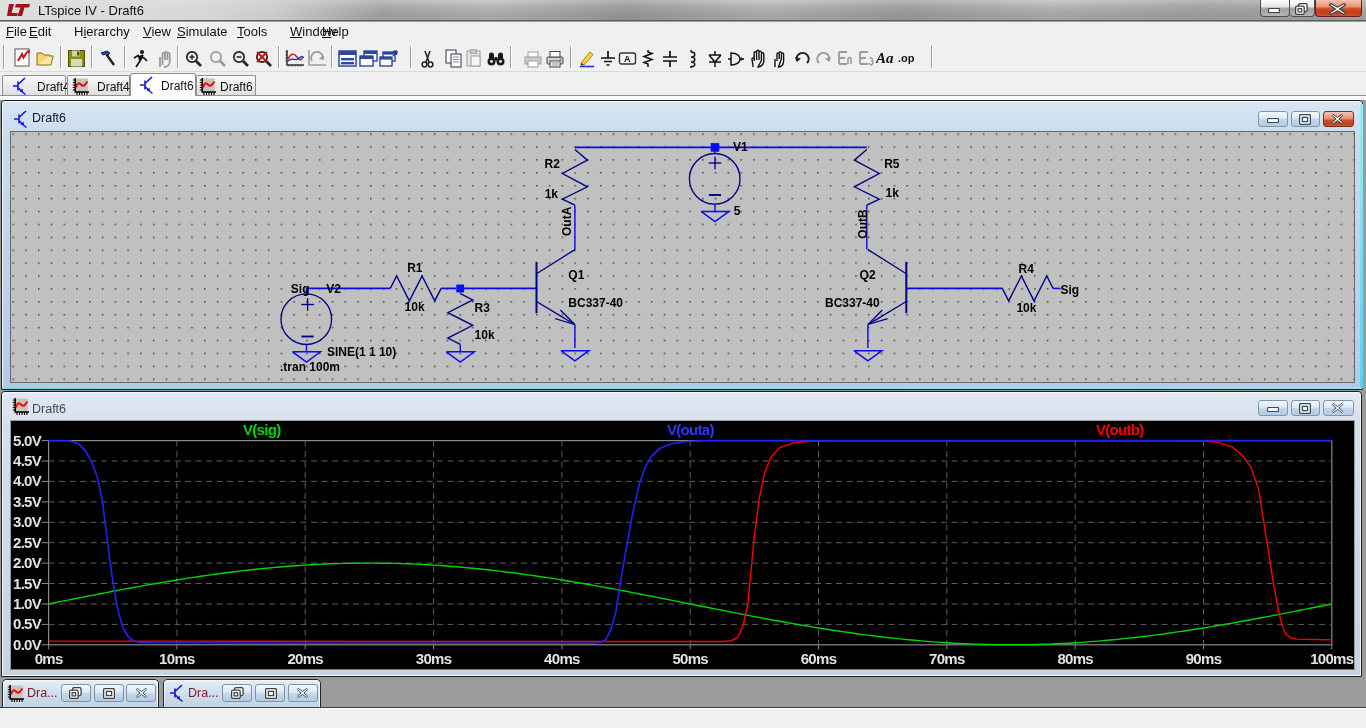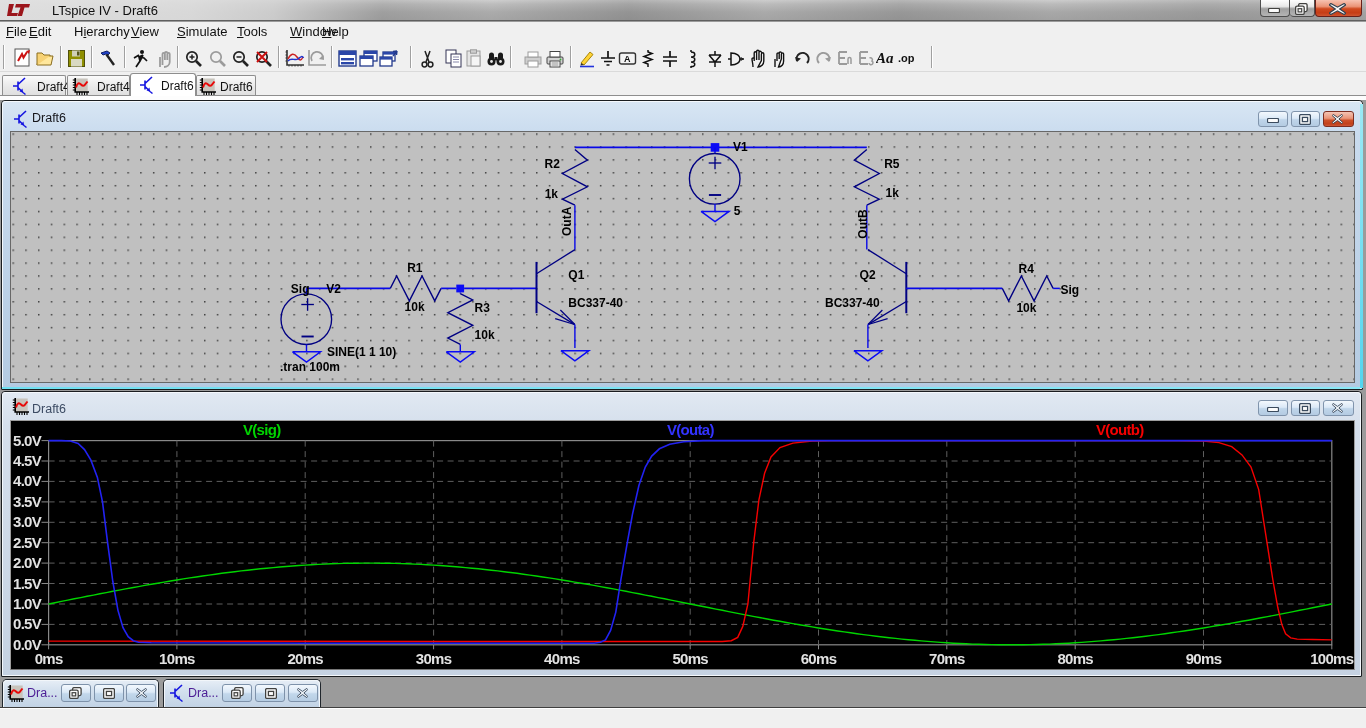--- a/index.html
+++ b/index.html
@@ -1,21 +1,21 @@
 <!DOCTYPE html>
 <html><head><meta charset="utf-8">
 <style>
 html,body{margin:0;padding:0;}
 #page{position:relative;width:1366px;height:728px;overflow:hidden;background:#9b9b9b;font-family:"Liberation Sans",sans-serif;}
 #page *{box-sizing:border-box;}
 .abs{position:absolute;}
 
 #titlebar{left:0;top:0;width:1366px;height:21px;background:linear-gradient(180deg,#e8e8e8 0%,#c9c9c9 20%,#a8a8a8 60%,#9d9d9d 100%);border-bottom:1px solid #5f5f5f;}
 #titlemott{left:0;top:0;width:1366px;height:20px;background:linear-gradient(90deg,rgba(224,224,224,.96) 0%,rgba(220,220,220,.92) 14%,rgba(210,210,210,.85) 20%,rgba(150,150,150,.5) 28%,rgba(175,175,175,.45) 36%,rgba(128,128,128,.5) 46%,rgba(172,172,172,.45) 56%,rgba(135,135,135,.5) 66%,rgba(168,168,168,.42) 77%,rgba(142,142,142,.5) 88%,rgba(158,158,158,.5) 100%);}
-#apptitle{left:52px;top:3px;font-size:13px;color:#101010;}
+#apptitle{left:38px;top:3px;font-size:13px;color:#101010;}
 #menubar{left:0;top:22px;width:1366px;height:21px;background:#f0f0f0;font-size:13px;color:#111;}
 .mi{position:absolute;top:2px;}
 #toolbar{left:0;top:43px;width:1366px;height:29px;background:#f0f0f0;border-bottom:1px solid #dadada;}
 .tsep{position:absolute;top:46px;width:2px;height:22px;border-left:1px solid #a0a0a0;border-right:1px solid #fff;}
 #tabbar{left:0;top:72px;width:1366px;height:25px;background:#f0f0f0;}
 #tabline{left:0;top:95px;width:1366px;height:1px;background:#8e8e8e;}
 #whitestrip{left:0;top:96px;width:1366px;height:4px;background:#fdfdfd;}
 .tab{position:absolute;top:75px;height:20px;background:linear-gradient(180deg,#fbfbfb,#ececec 45%,#dfdfdf);border:1px solid #8e8e8e;border-bottom:none;border-radius:2px 2px 0 0;}
 .tab.active{top:73px;height:23px;background:#ffffff;z-index:2;border-radius:3px 3px 0 0;}
 .tabtxt{position:absolute;font-size:12px;color:#111;top:4px;}
@@ -33,21 +33,21 @@
 #wavtitle{left:32px;top:402px;color:#3c4b63;}
 .mdibtn{position:absolute;height:16px;border:1px solid #8094ac;border-radius:3px;background:linear-gradient(180deg,#f3f8fd 0%,#dbe9f7 45%,#bfd5ea 55%,#b4cbe2 100%);}
 .mdibtn.close{border-color:#7c2d20;background:linear-gradient(180deg,#f4c4b5 0%,#e99478 45%,#cc4f28 60%,#c2401a 85%,#cd5837 100%);}
 #schcanvas{left:10px;top:131px;width:1345px;height:252px;border:1px solid #686868;background:#c0c0c0;}
 #wavplot{left:10px;top:420px;width:1345px;height:250px;border:1px solid #9d9d9d;border-bottom-color:#777;background:#000;}
 
 .cyanR{position:absolute;background:linear-gradient(180deg,#9ae9f5,#52d5ef);}
 
 .minbar{position:absolute;top:679px;height:28px;border:1px solid #20262c;border-bottom:none;border-radius:5px 5px 0 0;background:linear-gradient(180deg,#e7eef6 0%,#d3e0ee 40%,#c2d3e5 100%);}
 .minbar .inbr{position:absolute;left:0;top:0;right:0;bottom:0;border:1px solid #f2f6fa;border-bottom:none;border-radius:4px 4px 0 0;}
-.mintxt{position:absolute;top:686px;font-size:12.5px;color:#4c1d95;}
+.mintxt{position:absolute;top:686px;font-size:12.5px;color:#7f1d1d;}
 .minbtn{position:absolute;top:684px;width:30px;height:18px;border:1px solid #7e92aa;border-radius:3px;background:linear-gradient(180deg,#f3f8fd 0%,#dbe9f7 45%,#c2d7eb 55%,#b6cde3 100%);}
 #statusbar{left:0;top:708px;width:1366px;height:20px;background:#f0f0f0;border-top:1px solid #ffffff;}
 #mdibottom{left:0;top:707px;width:1366px;height:1px;background:#3f3f3f;}
 u{text-decoration:underline;}
 </style></head>
 <body>
 <div id="page">
   <div class="abs" id="titlebar">
       <div class="abs" id="titlemott"></div>
     </div>
@@ -67,21 +67,21 @@
 <rect x="0.6" y="3.2" width="8.6" height="8.2" rx="1.5" fill="#fcfcfc" stroke="#41413f" stroke-width="1.3"></rect>
 <rect x="3.1" y="5.7" width="3.6" height="3.2" fill="none" stroke="#41413f" stroke-width="1.2"></rect>
 </svg>
     <svg class="abs" style="left:1329px;top:3px" width="17" height="12" viewBox="0 0 11 10" preserveAspectRatio="none">
 <path d="M1.2,0.4 L5.5,3.4 L9.8,0.4 L10.8,1.6 L6.9,5 L10.8,8.4 L9.8,9.6 L5.5,6.6 L1.2,9.6 L0.2,8.4 L4.1,5 L0.2,1.6 Z" fill="#fcfcfc" stroke="#35424f" stroke-width="0.9"></path>
 </svg>
   <div class="abs" id="menubar">
     <span class="mi" style="left:6px"><u>F</u>ile</span>
     <span class="mi" style="left:29px"><u>E</u>dit</span>
     <span class="mi" style="left:74px">H<u>i</u>erarchy</span>
-    <span class="mi" style="left:131px"><u>V</u>iew</span>
+    <span class="mi" style="left:143px"><u>V</u>iew</span>
     <span class="mi" style="left:177px"><u>S</u>imulate</span>
     <span class="mi" style="left:237px"><u>T</u>ools</span>
     <span class="mi" style="left:290px"><u>W</u>indow</span>
     <span class="mi" style="left:322px"><u>H</u>elp</span>
   </div>
   <div class="abs" id="toolbar"></div>
   <div class="abs" id="tabbar"></div>
   <div class="abs" id="tabline"></div>
   <div class="abs" id="whitestrip"></div>
 <svg class="abs" style="left:13px;top:48px" width="20" height="20" viewBox="0 0 20 20">

